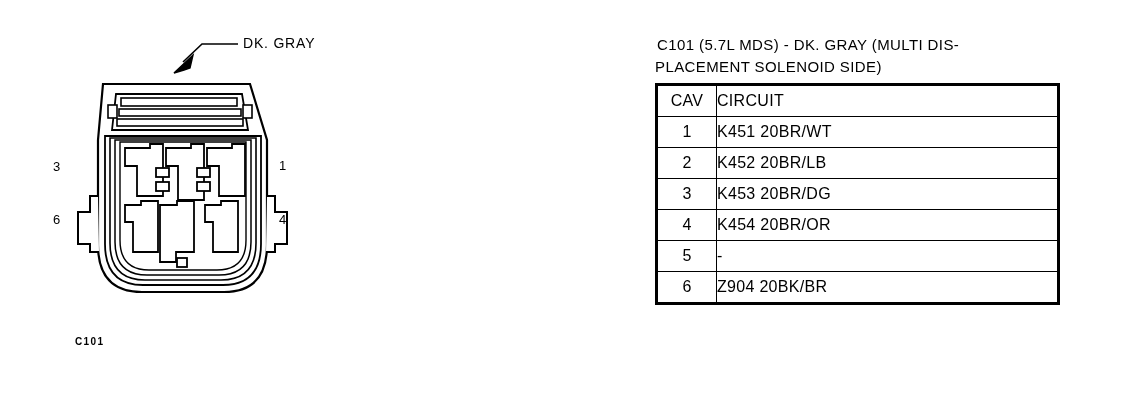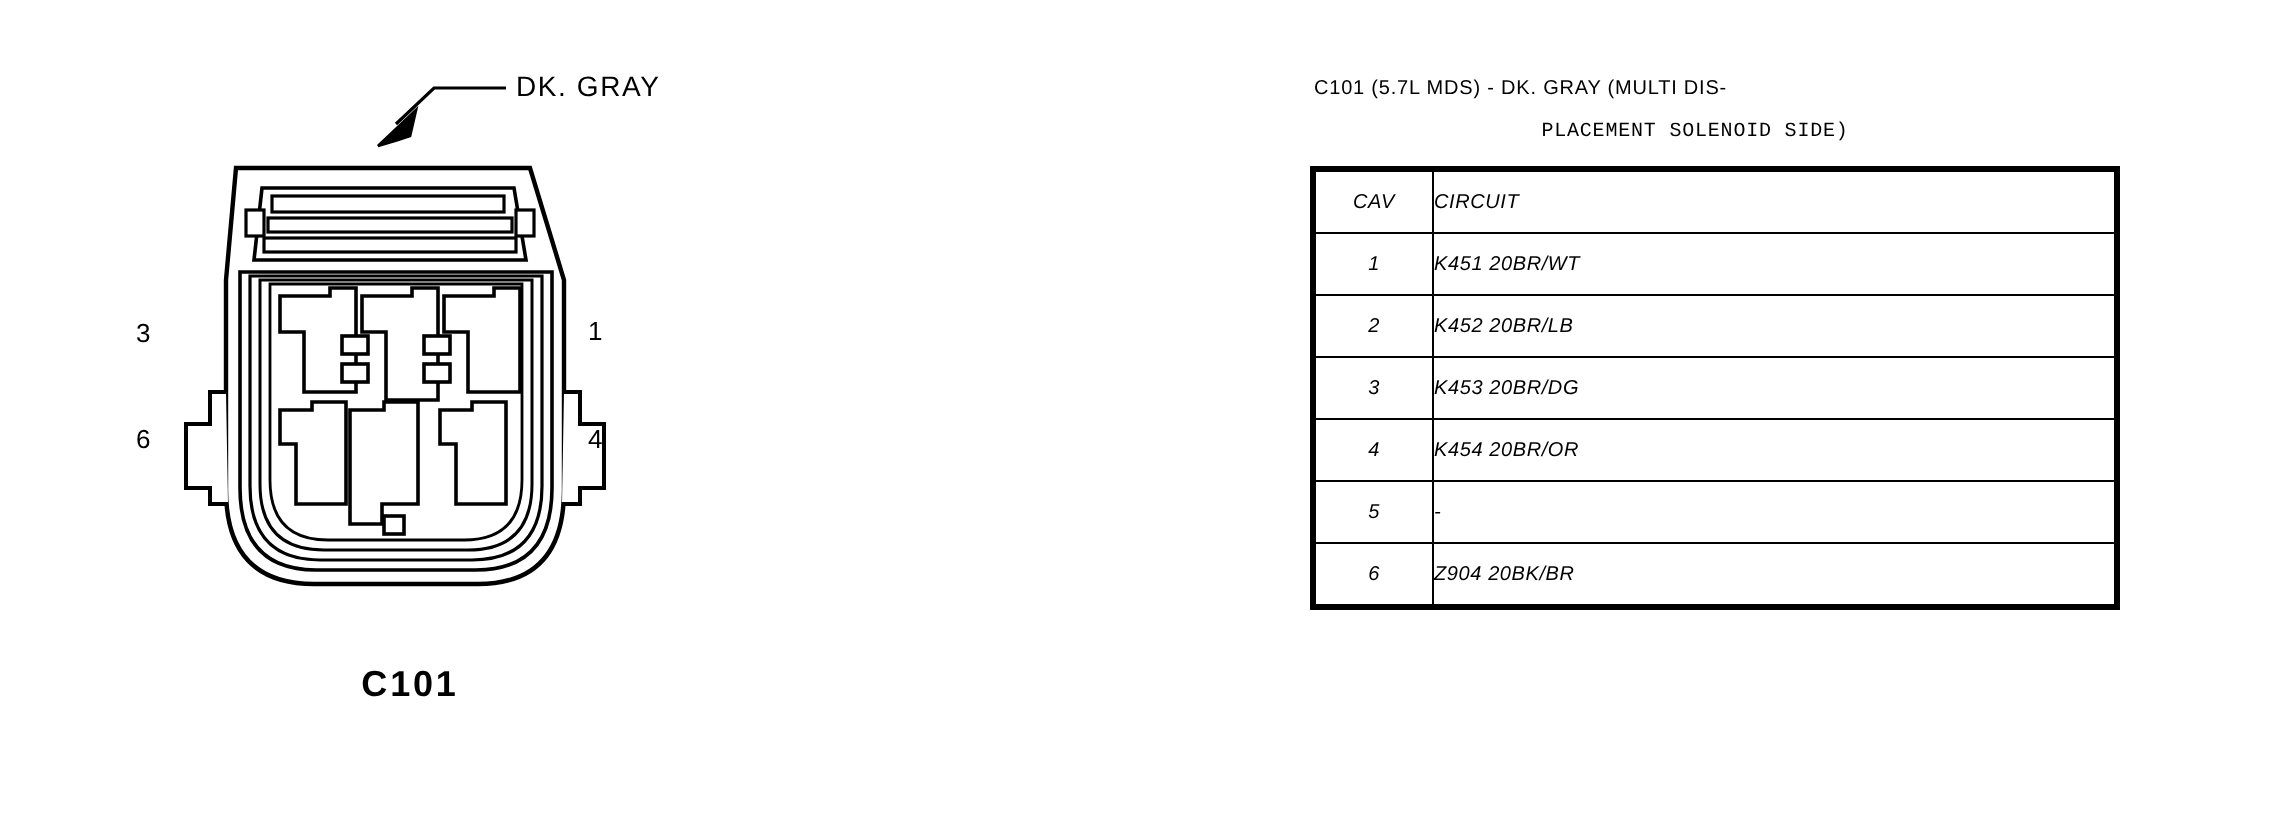--- a/index.html
+++ b/index.html
@@ -16,21 +16,20 @@
     overflow: hidden;
   }
 
   
   #connector-panel {
     position: absolute;
     left: 0;
     top: 0;
     width: 400px;
     height: 416px;
-    margin-left: 15px;
   }
   #connector-svg {
     position: absolute;
     left: 0;
     top: 0;
   }
 
   .cav-num {
     position: absolute;
     font-family: "Liberation Sans", sans-serif;
@@ -51,64 +50,62 @@
     font-size: 14px;
     letter-spacing: 0.8px;
     white-space: nowrap;
   }
 
   #connector-caption {
     position: absolute;
     left: 75px;
     top: 332px;
     width: 230px;
-    text-align: center;
-    font-size: 18px;
+    font-size: 10px;
     font-weight: bold;
     letter-spacing: 1.4px;
     line-height: 20px;
   }
   #connector-caption div { white-space: nowrap; }
 
   
   #table-panel {
     position: absolute;
     left: 655px;
     top: 34px;
     width: 410px;
   }
   #table-title {
-    font-size: 10px;
+    font-size: 15px;
     line-height: 22px;
     letter-spacing: 0.4px;
     width: 403px;
     white-space: nowrap;
   }
   #table-title .t-line1 { text-align: left; padding-left: 2px; }
-  #table-title .t-line2 { text-align: center; padding-right: 18px; font-family: Liberation Mono, monospace; }
+  #table-title .t-line2 { padding-right: 18px; }
 
   #cav-table {
     margin-top: 5px;
     border-collapse: collapse;
     table-layout: fixed;
     width: 402px;
     border: 3px solid #000;
   }
   #cav-table col.c-cav { width: 60px; }
   #cav-table col.c-circuit { width: 342px; }
 
   #cav-table th, #cav-table td {
     border: 1.6px solid #000;
     height: 30px;
     padding: 0;
-    font-size: 10px;
+    font-size: 16px;
     font-weight: normal;
     letter-spacing: 0.3px;
     vertical-align: middle;
-    font-style: italic;
   }
   #cav-table th.h-cav, #cav-table td.d-cav {
     text-align: center;
   }
   #cav-table th.h-circuit {
     text-align: left;
   }
   #cav-table td.d-circuit {
     text-align: left;
     padding-left: 0;

